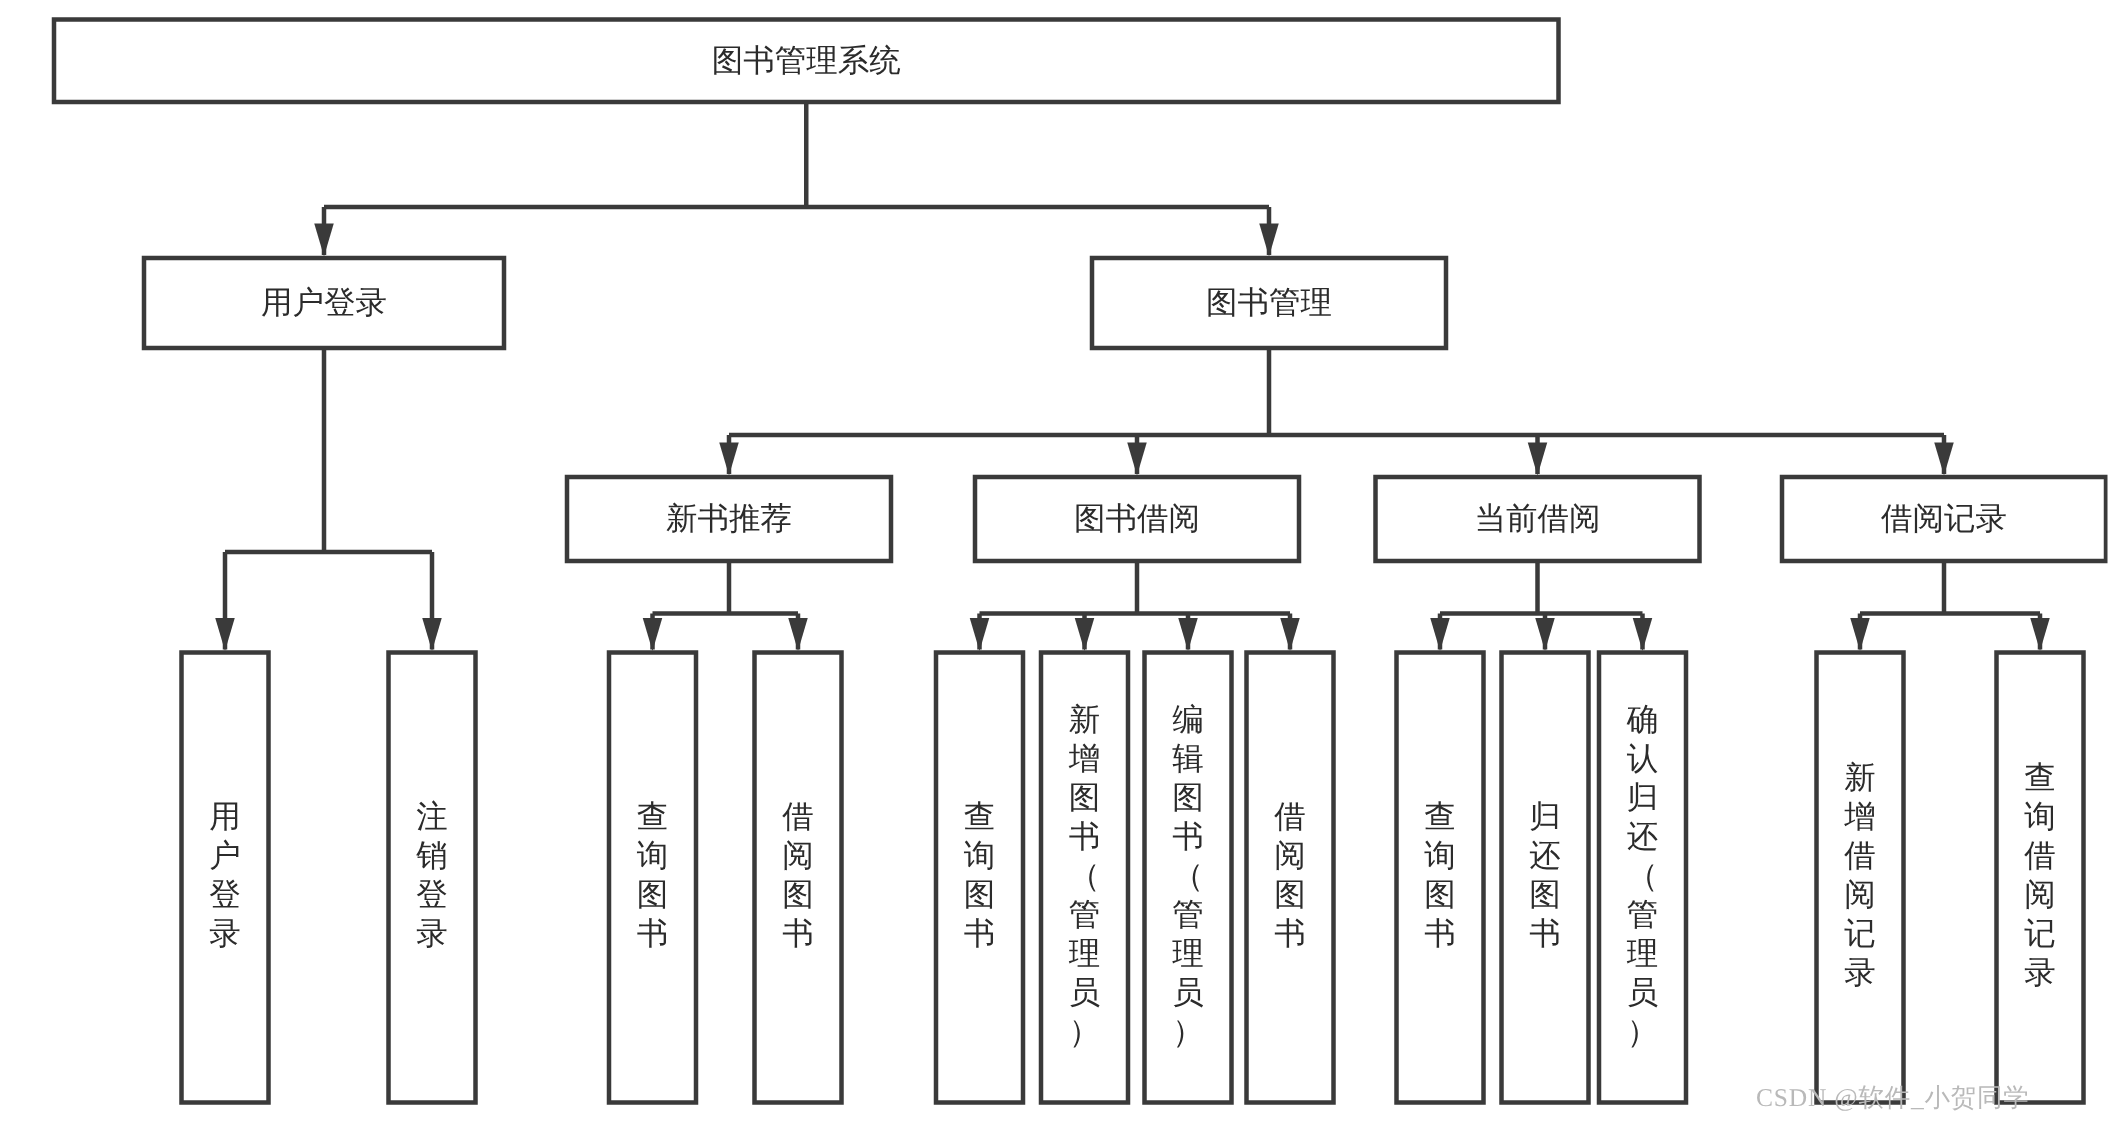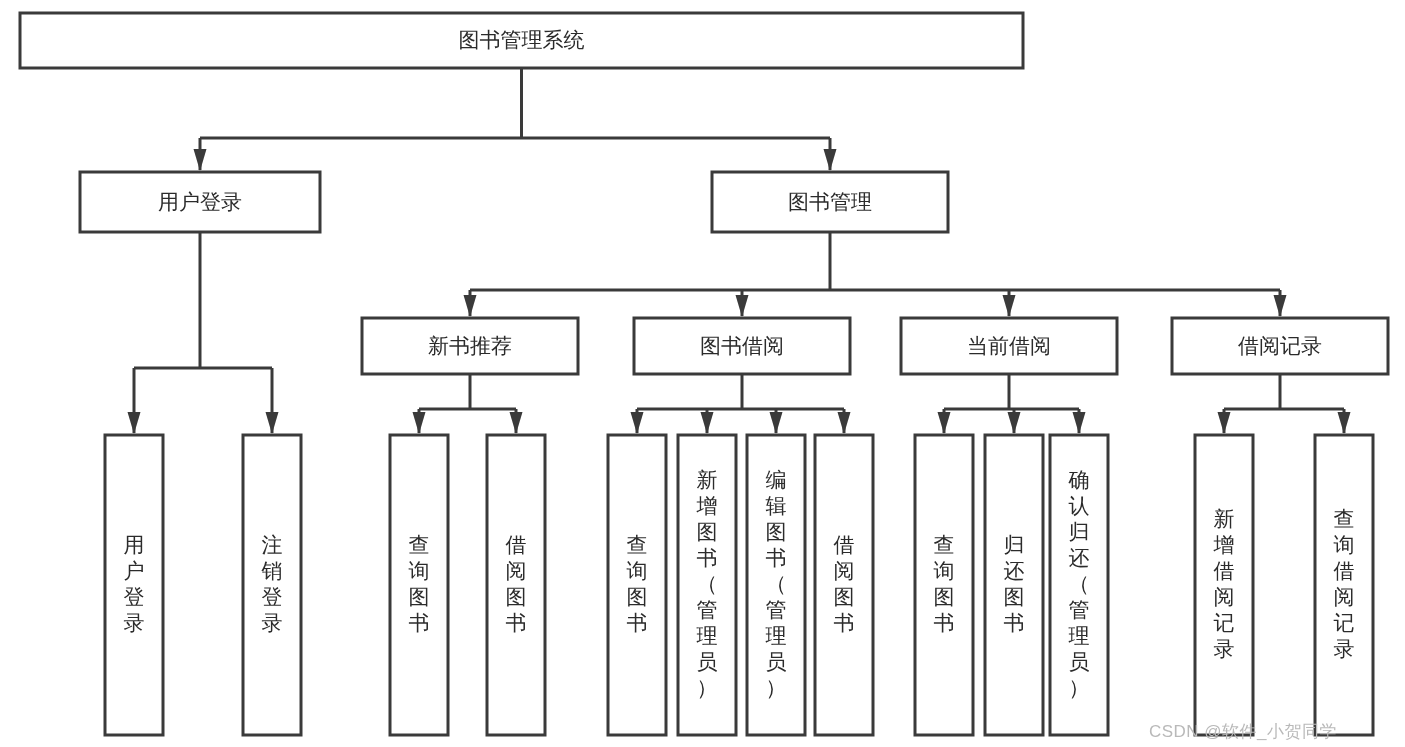--- a/index.html
+++ b/index.html
@@ -9,21 +9,21 @@
   }
   body {
     width: 1405px;
     height: 747px;
     font-family: "Liberation Sans", "DejaVu Sans", sans-serif;
     overflow: hidden;
     position: relative;
   }
   #diagram-root {
     position: absolute;
-    left: 0;
+    left: 16px;
     top: 0;
     width: 1349px;
     height: 747px;
   }
   svg.flow {
     display: block;
     width: 1405px;
     height: 747px;
   }
   .node-rect {
@@ -51,21 +51,21 @@
   .node-label-vertical {
     font-family: "Liberation Sans", "DejaVu Sans", sans-serif;
     font-size: 21px;
     fill: #2b2b2b;
     text-anchor: middle;
   }
   .watermark {
     position: absolute;
     right: 12px;
     bottom: 4px;
-    font-family: Liberation Sans, sans-serif;
+    font-family: Liberation Serif, serif;
     font-size: 17px;
     color: #b9b9b9;
     letter-spacing: 0.5px;
     white-space: nowrap;
     pointer-events: none;
   }
 </style>
 </head>
 <body>
 

